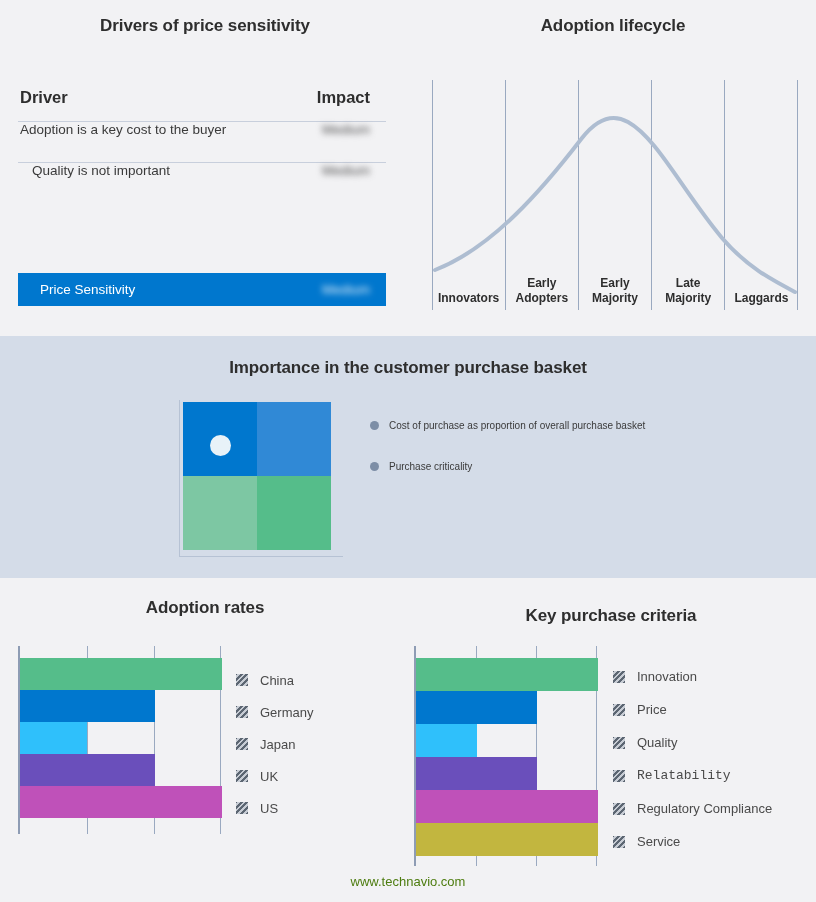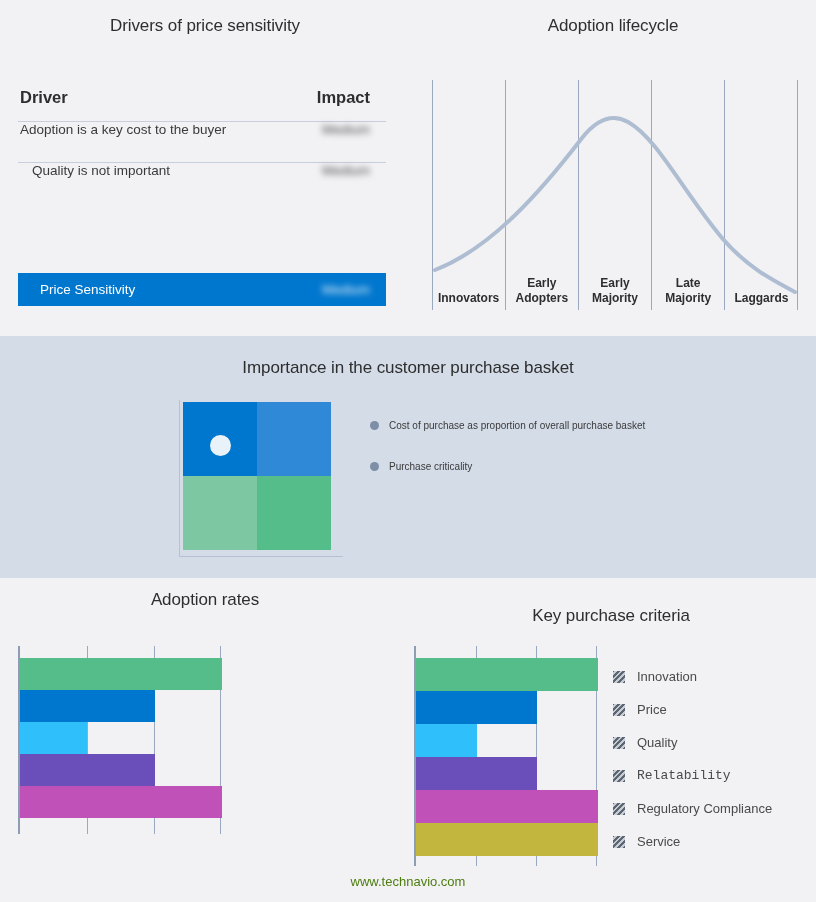--- a/index.html
+++ b/index.html
@@ -17,21 +17,21 @@
   }
 
   .band { position: absolute; left: 0; width: 816px; }
   .band-top    { top: 0;   height: 336px; background: #f2f2f4; }
   .band-middle { top: 336px; height: 242px; background: #d4dce8; }
   .band-bottom { top: 578px; height: 324px; background: #f2f2f4; }
 
   .panel { position: absolute; }
 
   .panel-title {
-    font-weight: normal;
+    font-weight: bold;
     font-size: 17px;
     color: #2e2e2e;
     text-align: center;
     letter-spacing: -0.1px;
   }
 
   
   #drivers-panel { left: 0; top: 0; width: 410px; height: 336px; }
   #drivers-panel .panel-title { width: 410px; top: 16px; position: absolute; }
 
@@ -184,21 +184,21 @@
     width: 9px; height: 9px;
     border-radius: 50%;
     background: #7d8ea6;
     margin-right: 10px;
     margin-top: 5px;
     flex: 0 0 auto;
   }
 
   
   #adoption-panel { left: 0; top: 578px; width: 410px; height: 324px; }
-  #adoption-panel .panel-title { width: 410px; top: 12px; position: absolute; }
+  #adoption-panel .panel-title { width: 410px; top: 20px; position: absolute; }
   #criteria-panel { left: 406px; top: 578px; width: 410px; height: 324px; }
   #criteria-panel .panel-title { width: 410px; top: 28px; position: absolute; }
 
   .bar-plot { position: absolute; }
   .bar-axis-y {
     position: absolute;
     left: 0; top: 0;
     width: 2px;
     background: #8e9cb4;
   }
@@ -360,20 +360,42 @@
       </div>
       <div class="bar-row" style="height:32px;">
         <div class="bar-fill" style="width:66.7%; background:#6a4fbb;"></div>
       </div>
       <div class="bar-row" style="height:32px;">
         <div class="bar-fill" style="width:100%; background:#bf51b9;"></div>
       </div>
     </div>
   </div>
 
+  <div class="bar-legend" style="left:236px; top:86px;">
+    <div class="bar-legend-item" style="height:32px;">
+      <span class="hatch-swatch"></span>
+      <span>China</span>
+    </div>
+    <div class="bar-legend-item" style="height:32px;">
+      <span class="hatch-swatch"></span>
+      <span>Germany</span>
+    </div>
+    <div class="bar-legend-item" style="height:32px;">
+      <span class="hatch-swatch"></span>
+      <span>Japan</span>
+    </div>
+    <div class="bar-legend-item" style="height:32px;">
+      <span class="hatch-swatch"></span>
+      <span>UK</span>
+    </div>
+    <div class="bar-legend-item" style="height:32px;">
+      <span class="hatch-swatch"></span>
+      <span>US</span>
+    </div>
+  </div>
 </section>
 
 <section class="panel" id="criteria-panel">
   <div class="panel-title">Key purchase criteria</div>
 
   <div class="bar-plot" style="left:8px; top:68px; width:186px; height:220px;">
     <div class="bar-axis-y" style="height:220px;"></div>
     <div class="bar-gridline" style="left:62px;  height:220px;"></div>
     <div class="bar-gridline" style="left:122px; height:220px;"></div>
     <div class="bar-gridline" style="left:182px; height:220px;"></div>

